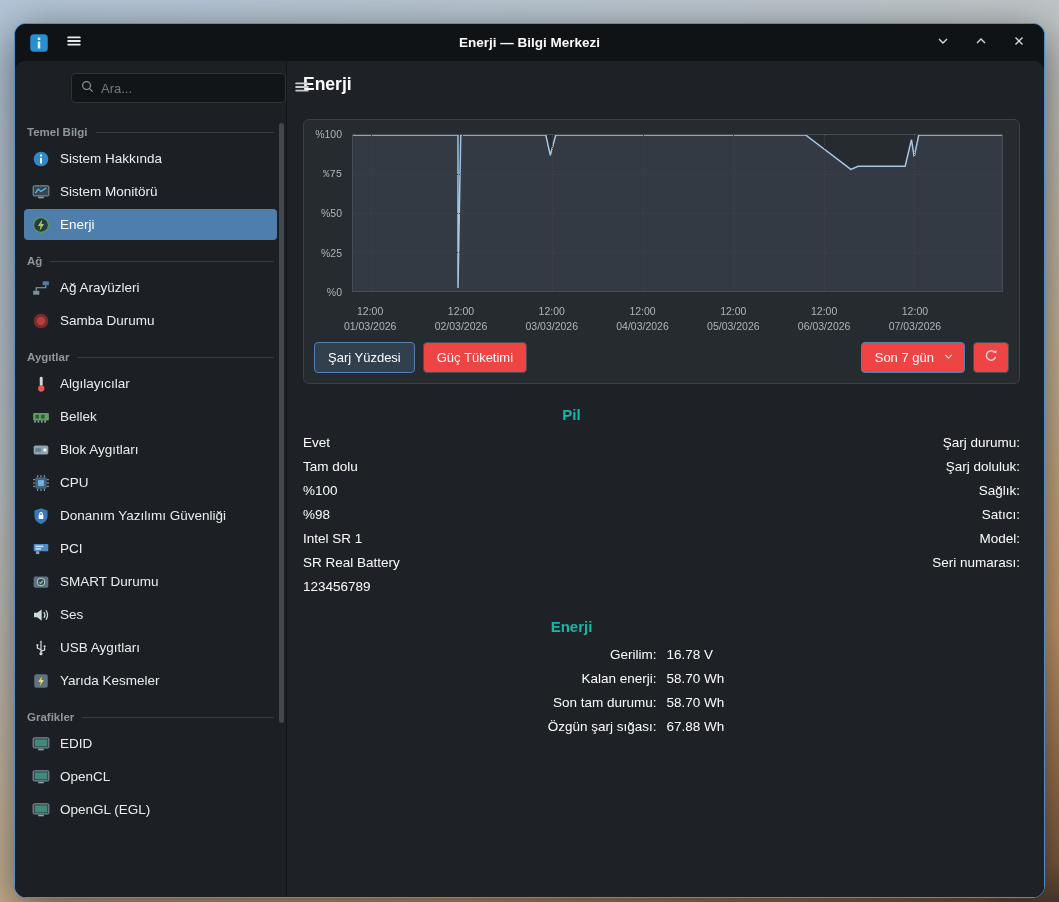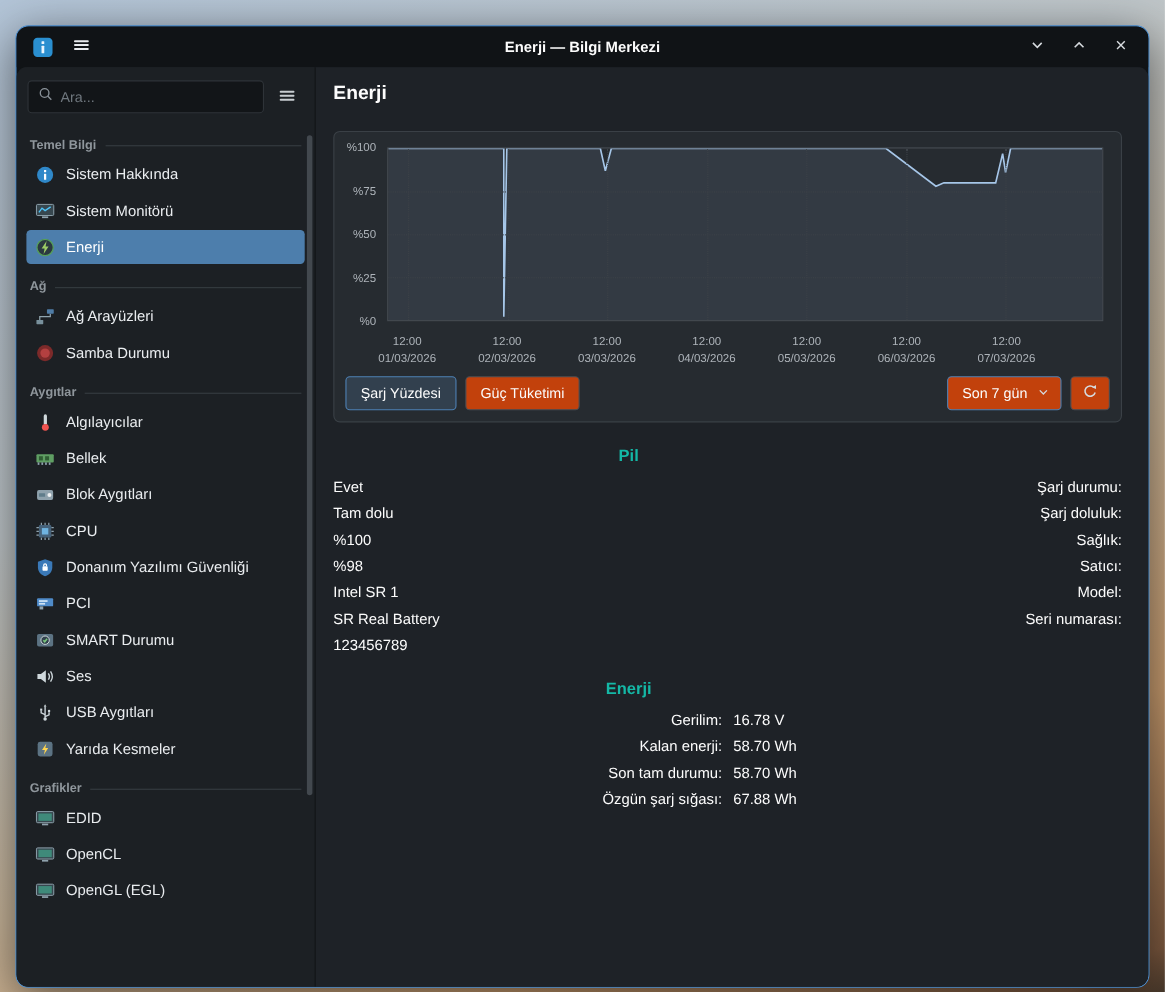--- a/index.html
+++ b/index.html
@@ -17,21 +17,21 @@
   
   .titlebar { height:37px; flex:none; display:flex; align-items:center; padding:0 14px; position:relative; background:#101316; }
   .app-icon { width:20px; height:20px; display:inline-flex; }
   .tb-menu { margin-left:12px; width:26px; height:24px; background:transparent; border:none; display:inline-flex; align-items:center; justify-content:center; cursor:pointer; }
   .tb-title { position:absolute; left:0; right:0; text-align:center; font-size:13.5px; font-weight:bold; color:#fcfcfc; pointer-events:none; }
   .tb-controls { margin-left:auto; display:flex; align-items:center; gap:16px; z-index:2; }
   .tb-controls button { width:22px; height:22px; background:transparent; border:none; display:inline-flex; align-items:center; justify-content:center; cursor:pointer; }
   
   .body-row { flex:1; min-height:0; display:flex; border-radius:10px 10px 0 0; overflow:hidden; background:#1e2227; }
   .sidebar { width:272px; flex:none; background:#1c2024; border-right:1px solid #121518; position:relative; display:flex; flex-direction:column; }
-  .search-row { display:flex; align-items:center; gap:6px; padding:12px 10px 8px 10px; }
+  .search-row { display:flex; align-items:center; gap:6px; padding:12px 10px 8px 10px;margin-left:46px; }
   .search-field { flex:1; height:30px; background:#121518; border:1px solid #2e3338; border-radius:4px; display:flex; align-items:center; gap:6px; padding:0 8px; }
   .search-field input { flex:1; min-width:0; background:transparent; border:none; outline:none; color:#d7dbde; font-size:13px; font-family:inherit; }
   .search-field input::placeholder { color:#6f777e; }
   .sb-menu { width:34px; height:30px; background:transparent; border:1px solid transparent; border-radius:4px; display:inline-flex; align-items:center; justify-content:center; cursor:pointer; }
   .sections { flex:1; overflow:hidden; padding:0 9px; }
   .section-title { display:flex; align-items:center; gap:8px; margin:15px 3px 5px 3px; }
   .st-text { font-size:11.5px; font-weight:bold; color:#8f969c; white-space:nowrap; }
   .st-line { flex:1; height:1px; background:#363c41; }
   .side-item { display:flex; align-items:center; gap:10px; height:31px; margin:2px 0; padding:0 8px; border-radius:4px; color:#e9ecef; font-size:13.5px; cursor:pointer; white-space:nowrap; }
   .side-item.selected { background:#4d7eac; color:#ffffff; }
@@ -48,21 +48,21 @@
   .chart-wrap { position:relative; height:204px; }
   .ylabels { position:absolute; left:0; top:4px; bottom:42px; width:34px; }
   .ylabel { position:absolute; right:6px; transform:translateY(-50%); font-size:10.5px; color:#aeb4ba; }
   .plot { position:absolute; left:38px; right:6px; top:4px; bottom:42px; border:1px solid #464c53; }
   .gridv { position:absolute; top:0; bottom:0; width:0; border-left:1px dotted #3c4248; }
   .gridh { position:absolute; left:0; right:0; height:0; border-top:1px dotted #3c4248; }
   #chart-svg { position:absolute; inset:0; width:100%; height:100%; }
   .xlabels { position:absolute; left:38px; right:6px; bottom:0; height:36px; }
   .xlabel { position:absolute; top:6px; width:84px; margin-left:-42px; text-align:center; font-size:10.5px; line-height:1.4; color:#aeb4ba; }
   .chart-toolbar { display:flex; align-items:center; gap:8px; margin-top:8px; }
-  .btn { background:#c2410c; border:1px solid #474d54; border-radius:4px; color:#fcfcfc; font-size:13px; font-family:inherit; padding:6px 13px; height:31px; display:inline-flex; align-items:center; gap:8px; cursor:pointer; }
+  .btn { background:#ef4444; border:1px solid #474d54; border-radius:4px; color:#fcfcfc; font-size:13px; font-family:inherit; padding:6px 13px; height:31px; display:inline-flex; align-items:center; gap:8px; cursor:pointer; }
   .btn.active { background:#32404e; border-color:#4e81b5; }
   .btn.dropdown { border-color:#4e81b5; padding-right:9px; min-width:104px; justify-content:space-between; }
   .btn.icon-btn { width:36px; padding:0; justify-content:center; }
   .spacer { flex:1; }
   
   .formgrid { display:grid; grid-template-columns:1fr 1fr; column-gap:10px; row-gap:9px; margin-top:6px; }
   #form-pil { margin-top:22px; }
   #form-enerji { margin-top:24px; }
   .form-title { grid-column:1 / -1; text-align:center; transform:translateX(-90px); font-size:15px; font-weight:bold; color:#14b8a6; margin-bottom:3px; }
   .form-label { text-align:right; font-size:13.5px; color:#fcfcfc; }
@@ -377,21 +377,21 @@
         <div class="main-header">
           <h1>Enerji</h1>
         </div>
         <div class="content">
           <section class="card">
             <div class="chart-wrap">
               <div class="ylabels" id="ylabels">
                   <div class="ylabel" style="top: 100%;">%0</div>
                   <div class="ylabel" style="top: 75%;">%25</div>
                   <div class="ylabel" style="top: 50%;">%50</div>
-                  <div class="ylabel" style="top: 25%;">%75</div>
+                  <div class="ylabel" style="top: 25%; font-family: Liberation Mono, monospace;">%75</div>
                   <div class="ylabel" style="top: 0%;">%100</div>
                 </div>
               <div class="plot" id="plot">
                 <svg id="chart-svg" preserveAspectRatio="none" viewBox="0 0 651 158">
                     <polygon points="0,158 0,0 105.32217573221756,0 105.32217573221756,154.84 108.0460251046025,0 193.39330543933053,0 197.93305439330544,20.54 203.38075313807533,0 453.97489539748955,0 499.3723849372385,34.76 506.63598326359835,31.599999999999994 553.8493723849373,31.599999999999994 560.2050209205021,4.740000000000004 562.928870292887,22.12 567.468619246862,0 651,0 651,158" fill="rgba(166,198,232,0.10)"></polygon>
                     <polyline points="0,0 105.32217573221756,0 105.32217573221756,154.84 108.0460251046025,0 193.39330543933053,0 197.93305439330544,20.54 203.38075313807533,0 453.97489539748955,0 499.3723849372385,34.76 506.63598326359835,31.599999999999994 553.8493723849373,31.599999999999994 560.2050209205021,4.740000000000004 562.928870292887,22.12 567.468619246862,0 651,0" fill="none" stroke="#a6c6e8" stroke-width="1.5"></polyline>
                   </svg>
               <div class="gridv" style="left: 2.7894%;"></div>
                   <div class="gridv" style="left: 16.7364%;"></div>
                   <div class="gridv" style="left: 30.6834%;"></div>

